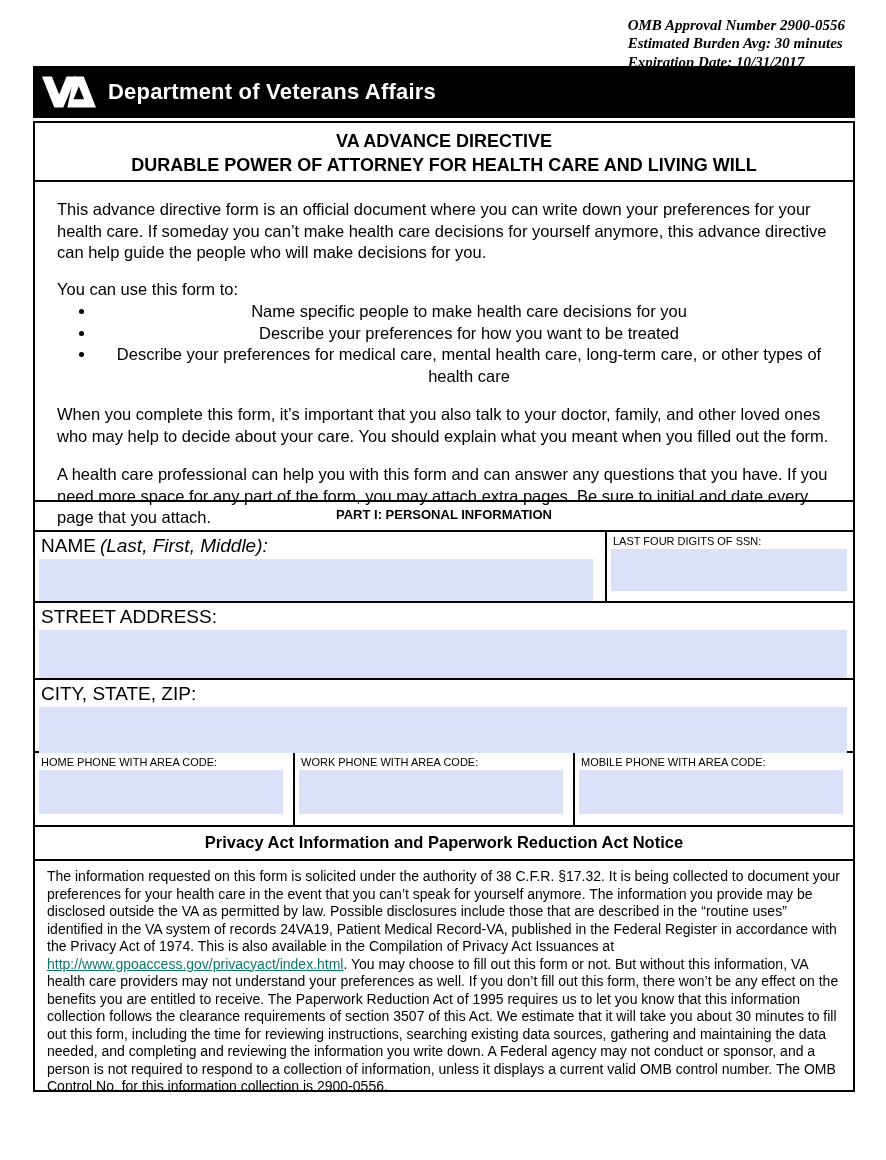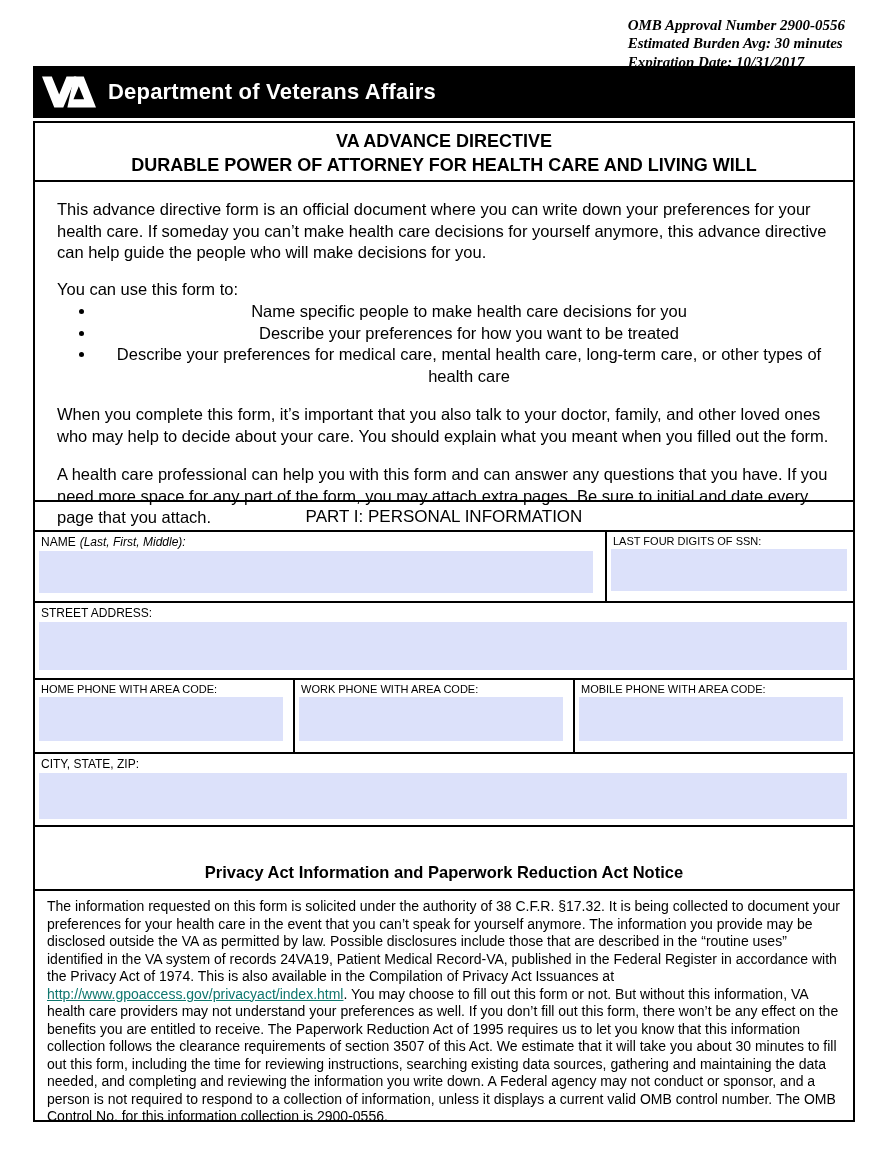--- a/index.html
+++ b/index.html
@@ -33,24 +33,24 @@
   .title-row { height:59px; text-align:center; font-weight:bold; font-size:18px;
     line-height:1.33; padding-top:7px; }
   .intro-row { height:320px; padding:9px 14px; font-size:16.5px; line-height:21.5px; }
   .intro-row p { margin:8px; }
   .intro-p1 { margin-bottom:15px !important; }
   .intro-list-head { margin-bottom:0 !important; }
   .intro-row ul { list-style:disc; margin:1px 0 17px 0; padding-left:47px;text-align:center; }
   .intro-row li { padding-left:3px; }
   .intro-p2 { margin-bottom:17px !important; }
 
-  .part-row { height:30px; text-align:center; font-weight:normal; font-size:17px;
+  .part-row { height:30px; text-align:center; font-weight:bold; font-size:13px;
     padding-top:5px; }
 
-  .cell-label { font-size:12px; padding:3px 6px 0 6px; white-space:nowrap; }
+  .cell-label { font-size:19px; padding:3px 6px 0 6px; white-space:nowrap; }
   .cell-label .hint { font-style:italic; margin-left:4px; }
   .cell-label-caps { font-size:11px; }
   .field-input {
     display:block; border:none; background:#dce1fa; outline:none;
     font-family:"Liberation Sans", sans-serif; font-size:16px; padding:2px 6px;
   }
   .split-row { display:flex; height:71px; }
   .split-row .cell-left { width:572px; border-right:2px solid #000; }
   .split-row .cell-right { flex:1; }
   .name-input  { height:42px; margin:2px 12px 0 4px; width:calc(100% - 16px); }
@@ -63,21 +63,21 @@
 
   .phone-row { display:flex; height:74px; }
   .phone-cell { border-right:2px solid #000; }
   .phone-cell:last-child { border-right:none; }
   .phone-home { width:260px; }
   .phone-work { width:280px; }
   .phone-mobile { flex:1; }
   .phone-input { height:44px; margin:2px 10px 0 4px; width:calc(100% - 14px); }
 
   .privacy-head-row { height:34px; text-align:center; font-weight:bold;
-    font-size:16.5px; padding-top:6px;margin-top:30px; }
+    font-size:16.5px; padding-top:6px; }
   .privacy-text-row { height:229px; padding:7px 12px; font-size:14px;
     line-height:17.5px; }
   .privacy-link { color:#0f766e; text-decoration:underline; }
 
   
   .footer {
     position:absolute; left:0; right:0; top:1110px; height:50px;
     background:linear-gradient(180deg, #ffffff 0%, #f4f4f4 55%, #dcdcdc 100%);
     display:flex; align-items:flex-start; padding:6px 31px 0 36px;
   }
@@ -139,40 +139,40 @@
           <div class="cell-label cell-label-caps">LAST FOUR DIGITS OF SSN:</div>
           <input type="text" class="field-input ssn-input" value="" style="">
         </div>
       </div>
 
       <div class="row street-row">
         <div class="cell-label">STREET ADDRESS:</div>
         <input type="text" class="field-input street-input" value="" style="">
       </div>
 
+      <div class="row city-row">
+        <div class="cell-label">CITY, STATE, ZIP:</div>
+        <input type="text" class="field-input city-input" value="" style="">
+      </div>
+
       <div class="row phone-row">
         <div class="phone-cell phone-home">
           <div class="cell-label cell-label-caps">HOME PHONE WITH AREA CODE:</div>
           <input type="text" class="field-input phone-input" value="" style="">
         </div>
         <div class="phone-cell phone-work">
           <div class="cell-label cell-label-caps">WORK PHONE WITH AREA CODE:</div>
           <input type="text" class="field-input phone-input" value="" style="">
         </div>
         <div class="phone-cell phone-mobile">
           <div class="cell-label cell-label-caps">MOBILE PHONE WITH AREA CODE:</div>
           <input type="text" class="field-input phone-input" value="" style="">
         </div>
       </div>
 
-      <div class="row city-row">
-        <div class="cell-label">CITY, STATE, ZIP:</div>
-        <input type="text" class="field-input city-input" value="" style="">
-      </div>
-
       <div class="row privacy-head-row">Privacy Act Information and Paperwork Reduction Act Notice</div>
 
       <div class="row privacy-text-row">
         <span>The information requested on this form is solicited under the authority of 38 C.F.R. §17.32. It is being collected to document your preferences for your health care in the event that you can’t speak for yourself anymore. The information you provide may be disclosed outside the VA as permitted by law. Possible disclosures include those that are described in the “routine uses” identified in the VA system of records 24VA19, Patient Medical Record-VA, published in the Federal Register in accordance with the Privacy Act of 1974. This is also available in the Compilation of Privacy Act Issuances at </span><a href="#" class="privacy-link">http://www.gpoaccess.gov/privacyact/index.html</a><span>. You may choose to fill out this form or not. But without this information, VA health care providers may not understand your preferences as well. If you don’t fill out this form, there won’t be any effect on the benefits you are entitled to receive. The Paperwork Reduction Act of 1995 requires us to let you know that this information collection follows the clearance requirements of section 3507 of this Act. We estimate that it will take you about 30 minutes to fill out this form, including the time for reviewing instructions, searching existing data sources, gathering and maintaining the data needed, and completing and reviewing the information you write down. A Federal agency may not conduct or sponsor, and a person is not required to respond to a collection of information, unless it displays a current valid OMB control number. The OMB Control No. for this information collection is 2900-0556.</span>
       </div>
 
     </div>
   </div>
 
 

